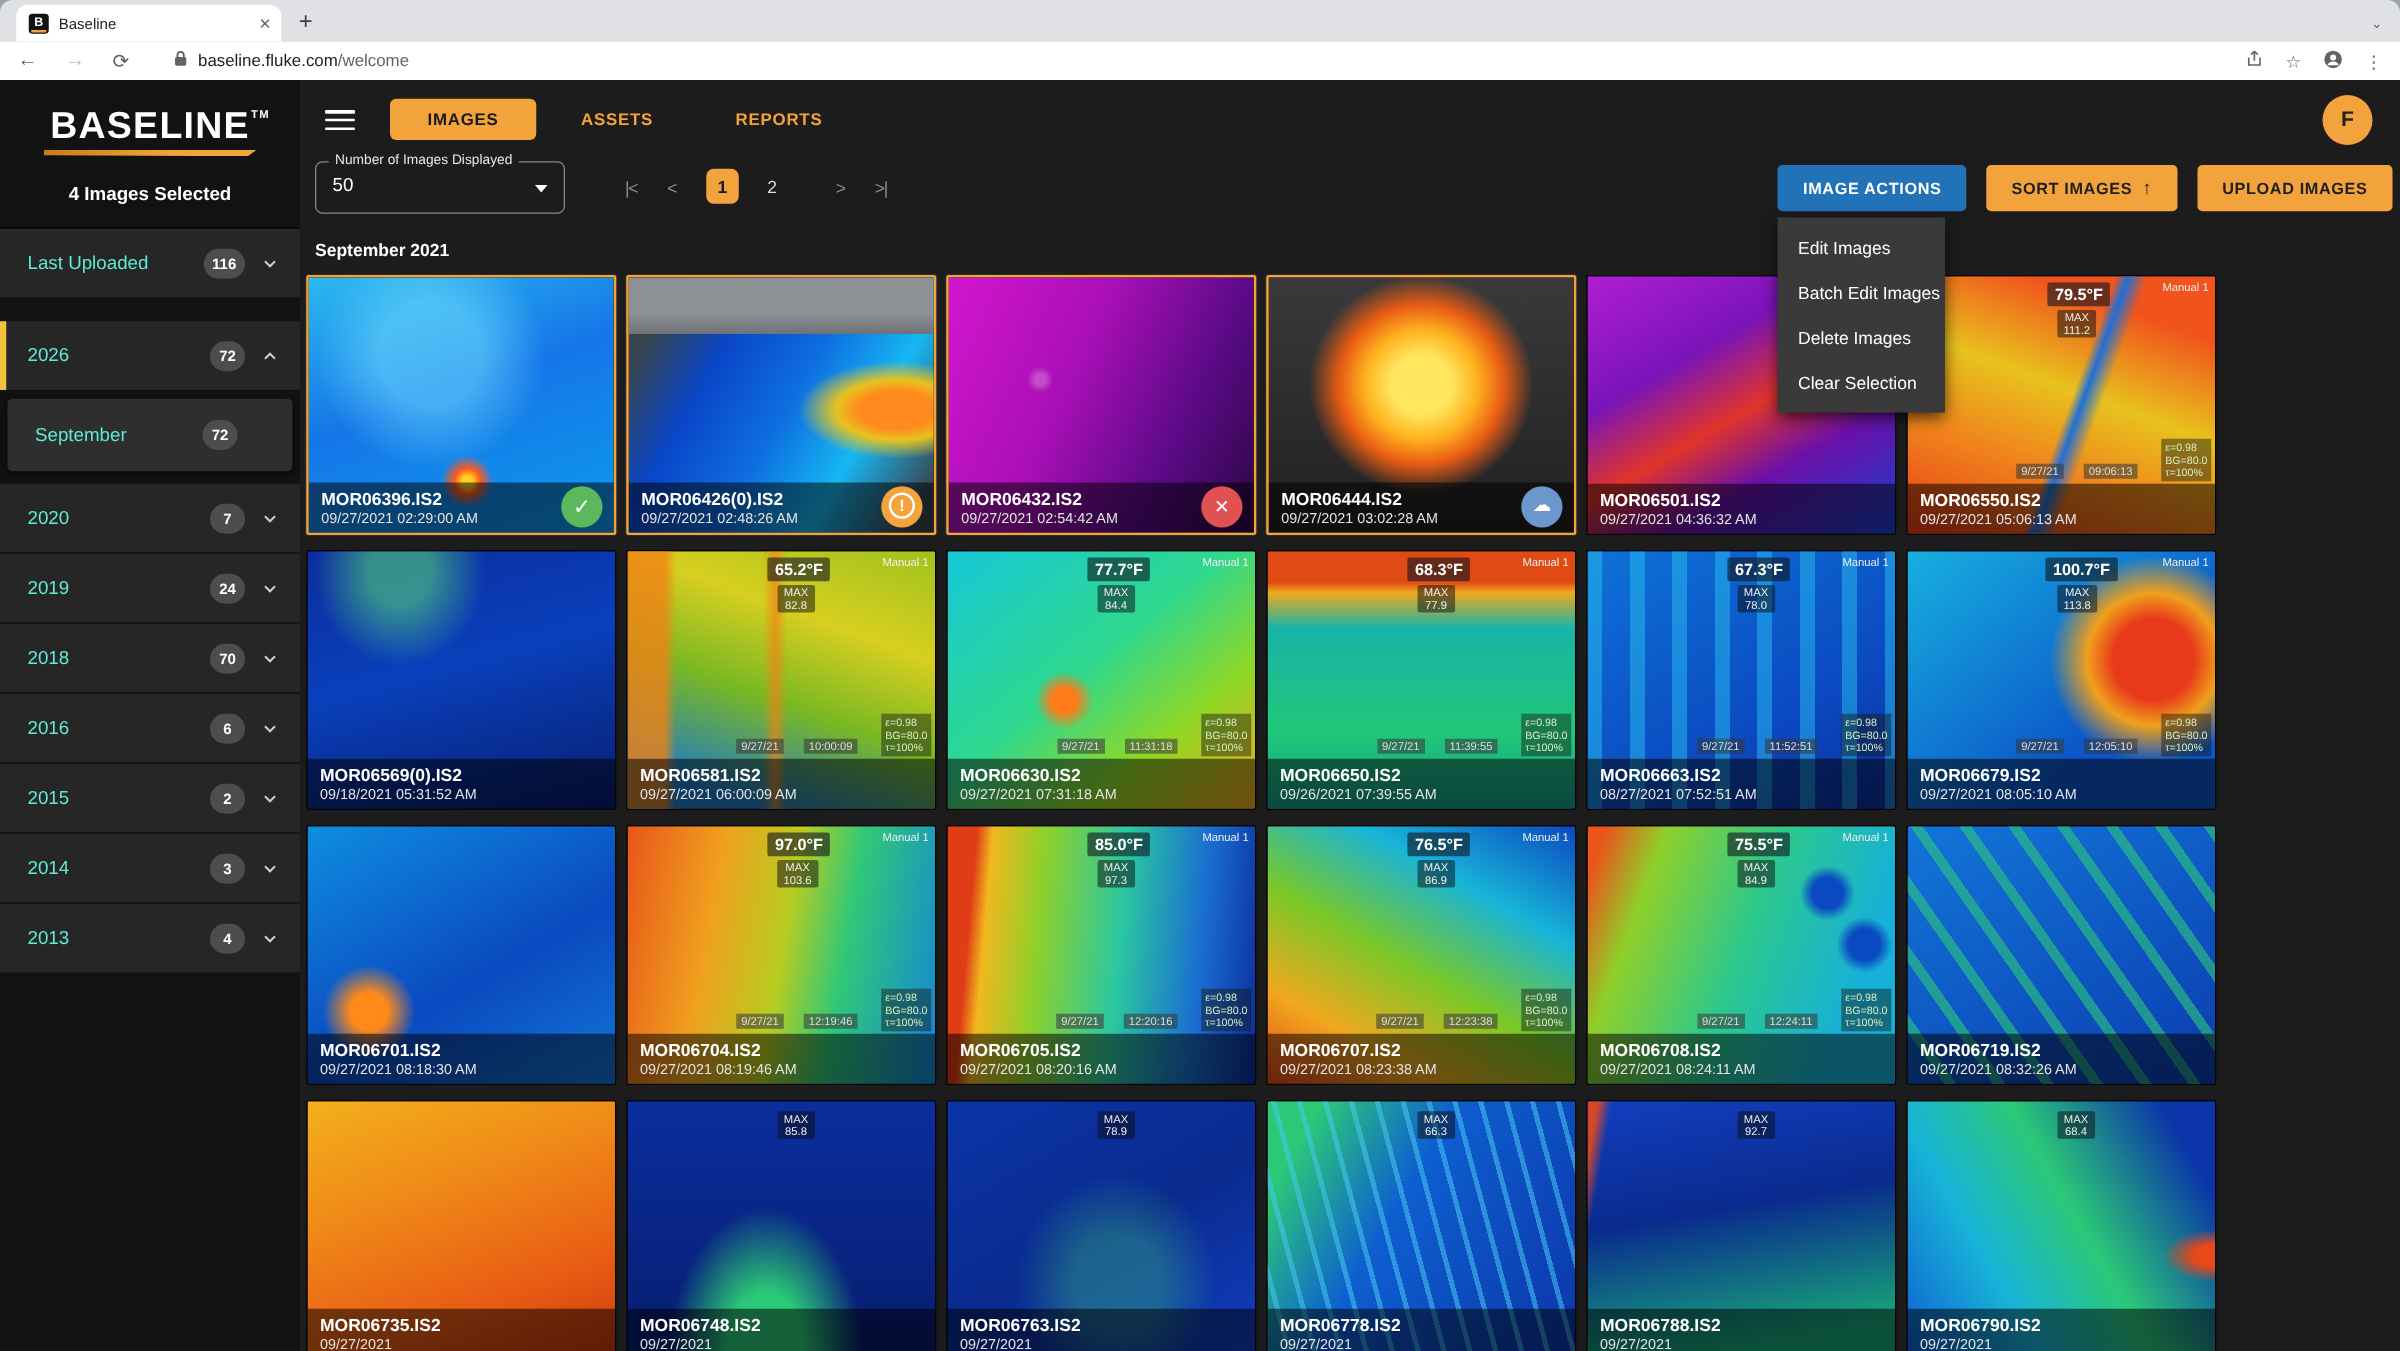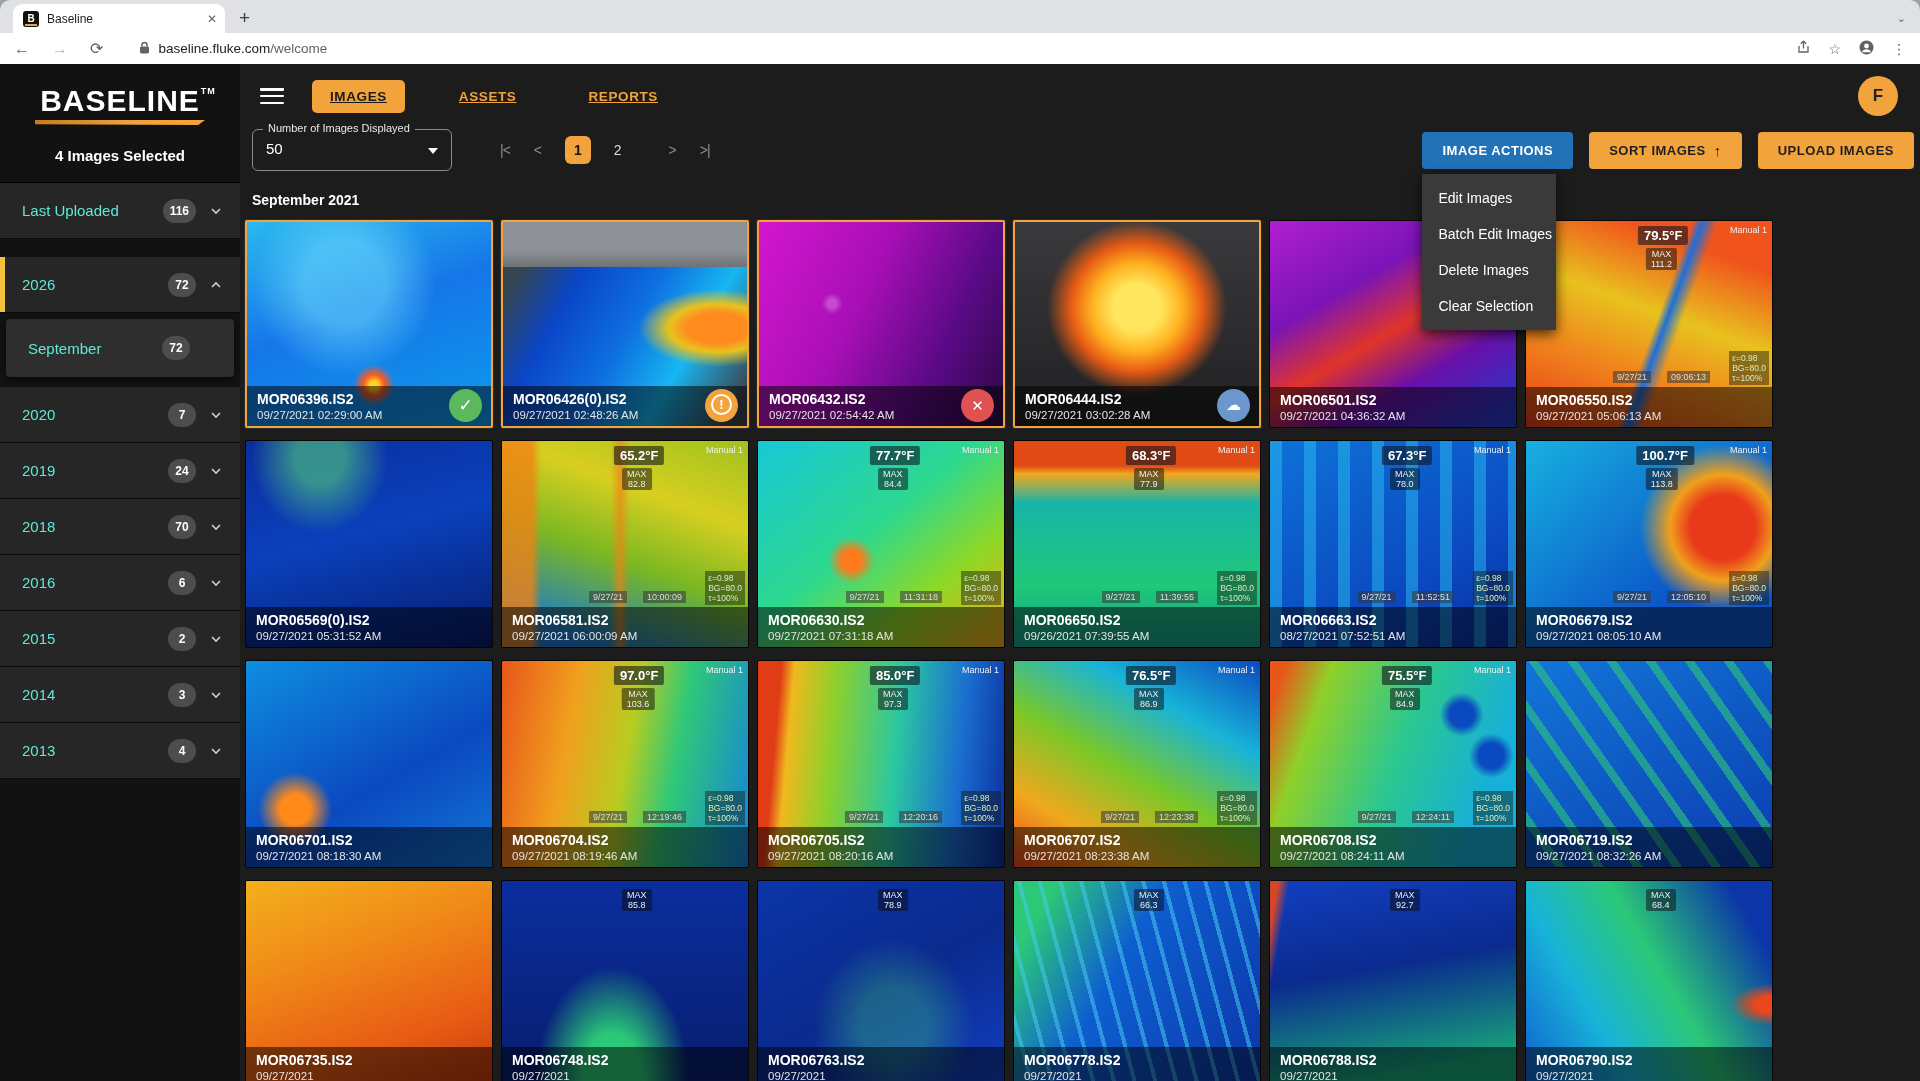--- a/index.html
+++ b/index.html
@@ -40,21 +40,21 @@
   .side-label { color:#5eead4; font-size:15px; flex:1; }
   .badge { background:#4d4d4d; color:#fff; font-size:12px; font-weight:bold; border-radius:12px; min-width:28px; height:24px; line-height:24px; text-align:center; padding:0 7px; margin-right:14px; }
   .chev { width:12px; height:12px; }
   .chev svg { display:block; }
 
   
   .main { position:absolute; left:240px; right:0; top:0; bottom:0; }
   .nav-row { display:flex; align-items:center; height:54px; padding:10px 22px 0 12px; }
   .hamburger { width:24px; height:16px; display:flex; flex-direction:column; justify-content:space-between; margin:0 28px 0 8px; cursor:pointer; }
   .hamburger i { height:2.5px; background:#fff; border-radius:1px; }
-  .navtab { font-size:13.5px; font-weight:bold; letter-spacing:.6px; color:#f2a33c; padding:9px 18px; border-radius:5px; margin-right:36px; cursor:pointer;text-decoration:underline; }
+  .navtab { font-size:13.5px; font-weight:bold; letter-spacing:.6px; color:#f2a33c; padding:9px 30px; border-radius:5px; margin-right:6px; cursor:pointer; }
   .navtab.active { background:#f2a33c; color:#1a1a1a; }
   .avatar { margin-left:auto; width:40px; height:40px; border-radius:50%; background:#f2a33c; color:#222; font-size:17px; font-weight:bold; text-align:center; line-height:40px; }
 
   .controls-row { display:flex; align-items:center; height:52px; margin-top:6px; padding:0 6px 0 12px; position:relative; }
   .select { position:relative; width:200px; height:42px; border:1px solid #8a8a8a; border-radius:6px; cursor:pointer; }
   .select-label { position:absolute; top:-8px; left:10px; font-size:11px; color:#e8e8e8; background:#1c1c1c; padding:0 5px; white-space:nowrap; }
   .select-value { position:absolute; left:13px; top:10px; font-size:15px; color:#fff; }
   .select-caret { position:absolute; right:13px; top:18px; width:0; height:0; border-left:5px solid transparent; border-right:5px solid transparent; border-top:6px solid #fff; }
   .pager { display:flex; align-items:center; margin-left:48px; gap:24px; }
   .pg { color:#8f8f8f; font-size:14px; letter-spacing:-1px; cursor:pointer; }
@@ -429,21 +429,21 @@
     <div class="thermal p7">
       
       
       
       
       
     </div>
     <div class="strip">
       <div>
         <div class="cname">MOR06569(0).IS2</div>
-        <div class="cdate">09/27/2021 05:31:52 AM</div>
+        <div class="cdate">09/18/2021 05:31:52 AM</div>
       </div>
     </div>
   </div>
 
   <div class="card">
     <div class="thermal p8">
       <div class="temp-chip">65.2°F</div>
       <div class="max-chip">
                 <div>MAX</div>
                 <div>82.8</div>

